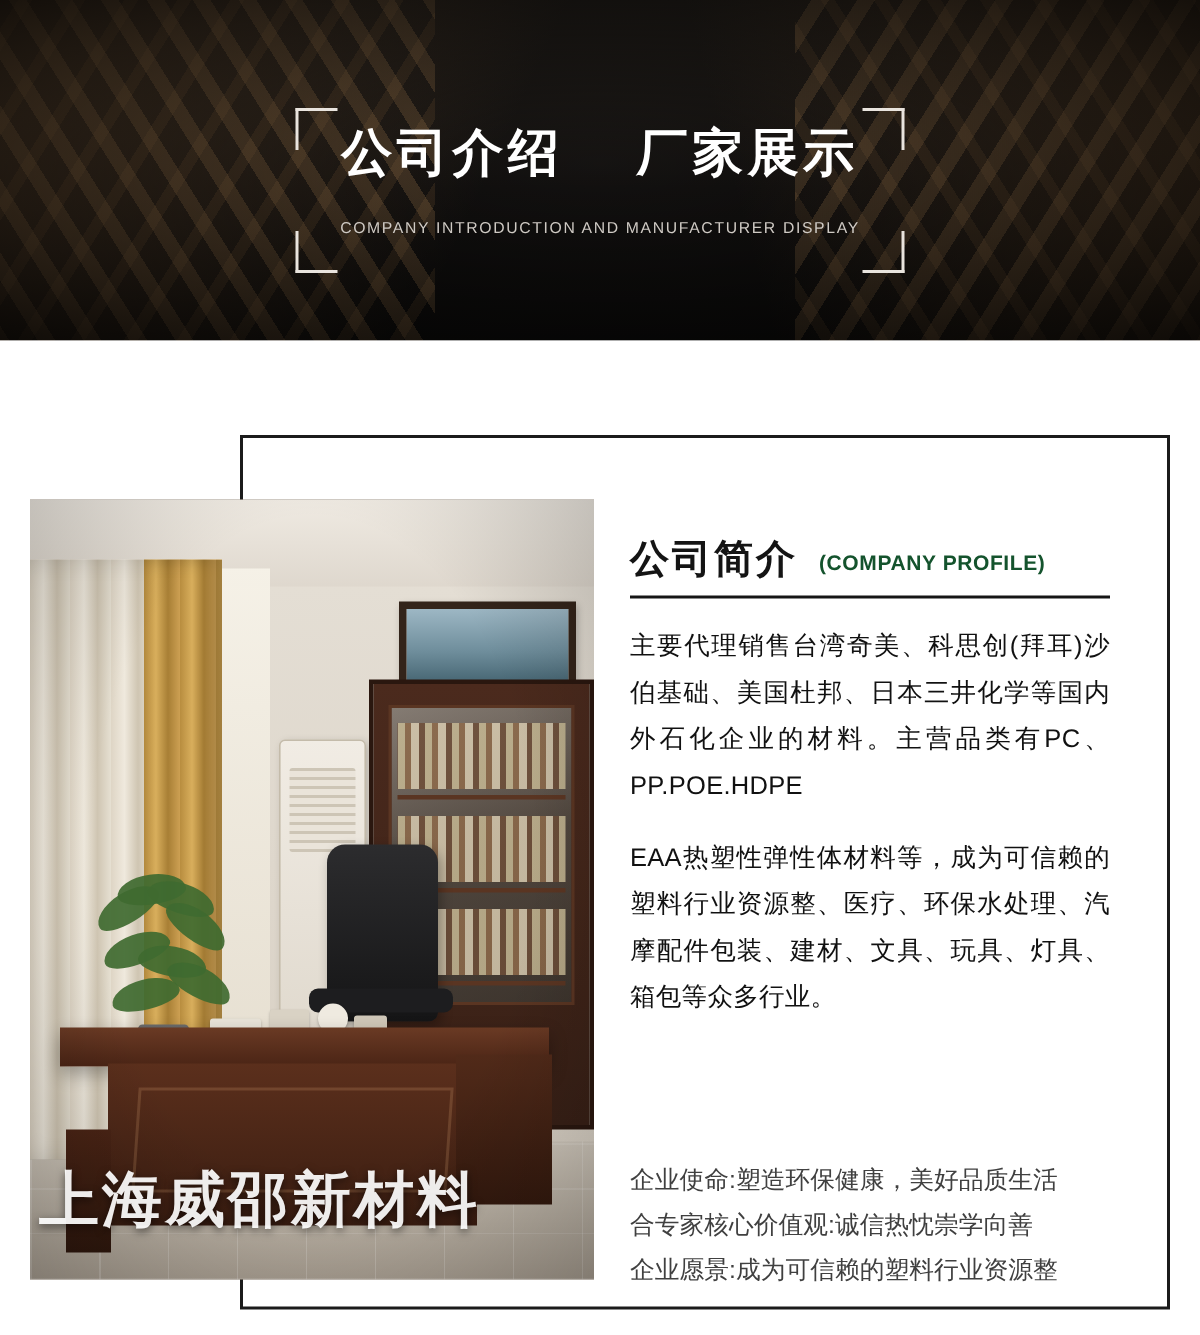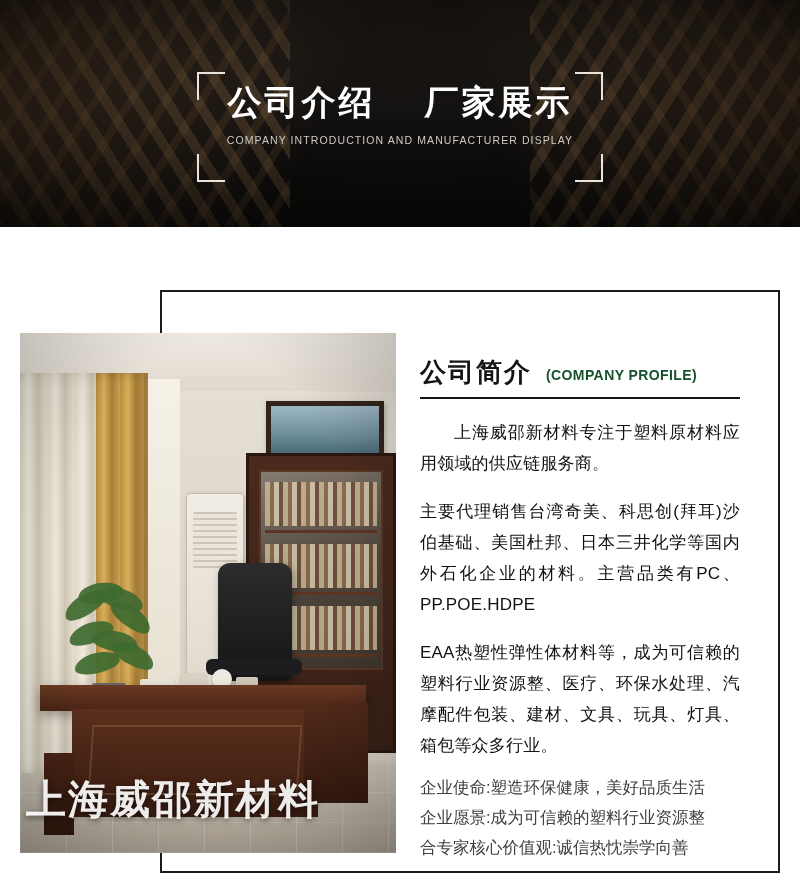--- a/index.html
+++ b/index.html
@@ -99,21 +99,21 @@
     font-size: 34px;
     font-weight: bold;
     letter-spacing: 3px;
     line-height: 44px;
     white-space: nowrap;
   }
   .banner-title .gap { display: inline-block; width: 24px; }
   .banner-sub {
     position: absolute;
     left: 0;
-    top: 62px;
+    top: 74px;
     width: 406px;
     text-align: center;
     color: #cfcac4;
     font-size: 10.5px;
     letter-spacing: 1.1px;
     white-space: nowrap;
   }
 
   
   .content {
@@ -455,25 +455,24 @@
       <div class="watermark">上海威邵新材料</div>
     </div>
 
     <div class="profile">
       <div class="profile-head">
         <span class="profile-title">公司简介</span>
         <span class="profile-en">(COMPANY PROFILE)</span>
       </div>
       <div class="rule"></div>
 
-      <p class="para first">上海威邵新材料专注于塑料原材料应用领域的供应链服务商。</p>
       <p class="para tight">主要代理销售台湾奇美、科思创(拜耳)沙伯基础、美国杜邦、日本三井化学等国内外石化企业的材料。主营品类有PC、PP.POE.HDPE</p>
       <p class="para tight">EAA热塑性弹性体材料等，成为可信赖的塑料行业资源整、医疗、环保水处理、汽摩配件包装、建材、文具、玩具、灯具、箱包等众多行业。</p>
     </div>
 
     <div class="values">
       <div>企业使命:塑造环保健康，美好品质生活</div>
+      <div>合专家核心价值观:诚信热忱崇学向善</div>
       <div>企业愿景:成为可信赖的塑料行业资源整</div>
-      <div>合专家核心价值观:诚信热忱崇学向善</div>
     </div>
 
   </div>
 </div>
 
 </body></html>

